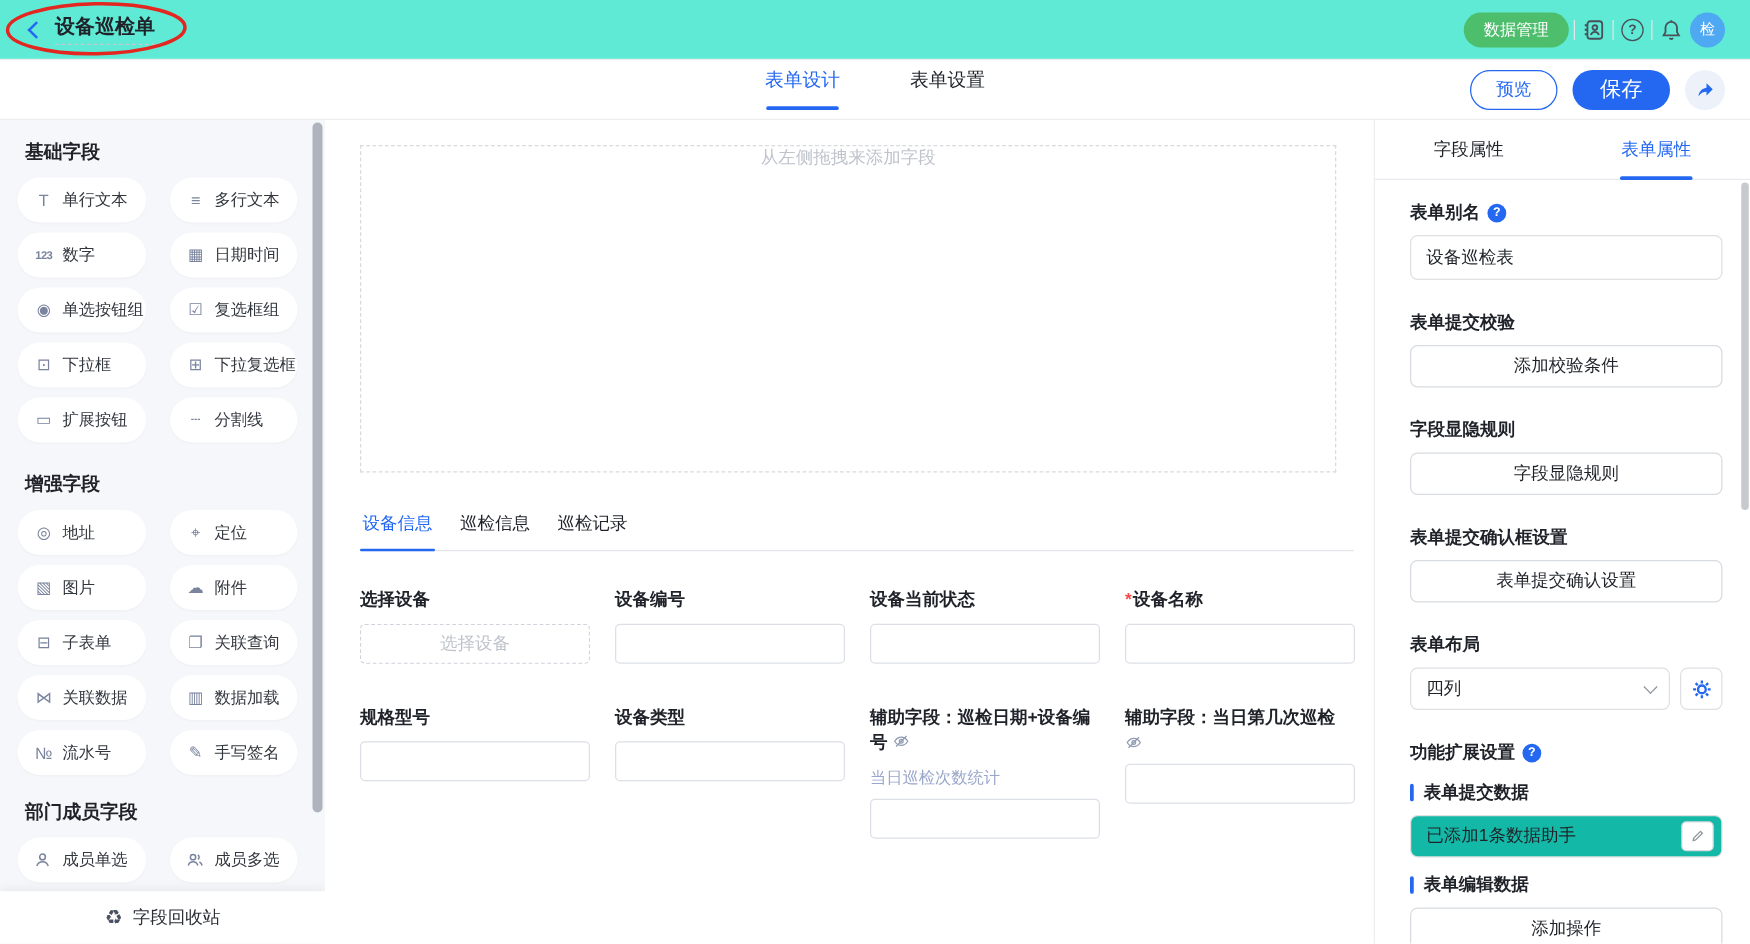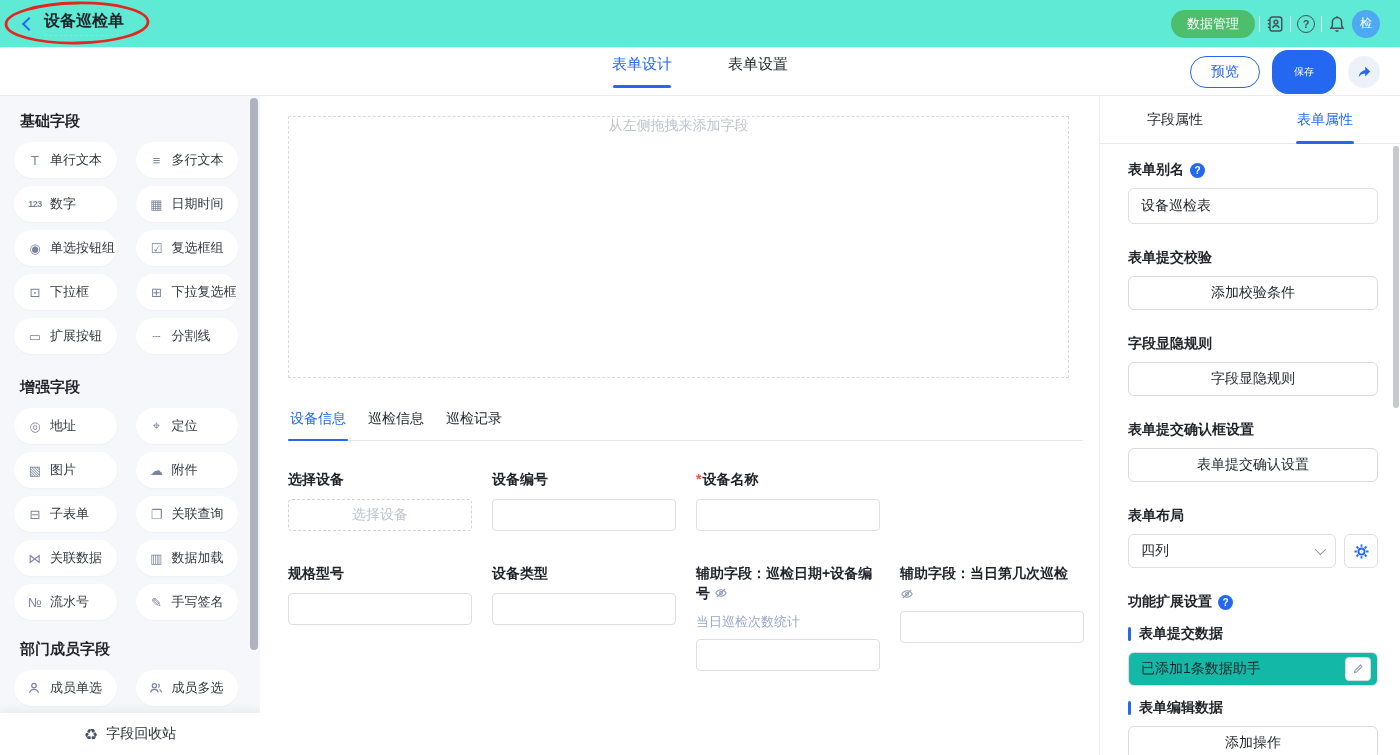--- a/index.html
+++ b/index.html
@@ -23,21 +23,21 @@
   .hicon { width:22px; height:22px; display:flex; align-items:center; justify-content:center; cursor:pointer; }
   .help-circle { width:18px; height:18px; border:1.5px solid #4a5059; border-radius:50%; display:flex; align-items:center; justify-content:center; font-size:11px; color:#4a5059; font-weight:700; }
   .avatar { width:28px; height:28px; border-radius:50%; background:#4FA8F2; color:#fff; font-size:12px; display:flex; align-items:center; justify-content:center; cursor:pointer; }
 
   
   .subbar { height:48px; display:flex; align-items:center; border-bottom:1px solid #ebedf0; background:#fff; padding:0 20px; }
   .sub-links { display:flex; align-items:center; gap:40px; }
   .sub-link { display:flex; align-items:center; gap:6px; color:#2468F2; font-size:14px; cursor:pointer; }
   .sub-right { margin-left:auto; display:flex; align-items:center; gap:12px; }
   .btn-outline { height:32px; padding:0 20px; border:1px solid #2468F2; color:#2468F2; background:#fff; border-radius:16px; font-size:14px; cursor:pointer; font-family:inherit; }
-  .btn-primary { height:44px; padding:0 22px; border:none; background:#2468F2; color:#fff; border-radius:16px; font-size:10px; cursor:pointer; font-family:Liberation Sans, sans-serif; }
+  .btn-primary { height:32px; padding:0 22px; border:none; background:#2468F2; color:#fff; border-radius:16px; font-size:17px; cursor:pointer; font-family:Liberation Sans, sans-serif; }
   .btn-share { width:32px; height:32px; border-radius:50%; background:#EDF2FA; border:none; display:flex; align-items:center; justify-content:center; cursor:pointer; }
 
   
   .body { display:flex; height:659px; }
 
   
   .sidebar { position:relative; width:260px; background:#F6F7FA; padding:16px 22px 0 14px; overflow:hidden; flex:none; }
   .side-title { font-size:15px; font-weight:700; color:#1f2329; margin-left:6px; height:20px; }
   .pill-grid { display:grid; grid-template-columns:1fr 1fr; column-gap:19px; row-gap:8px; margin-top:10px; }
   .pill { height:36px; background:#fff; border-radius:18px; display:flex; align-items:center; padding-left:13px; gap:7px; font-size:13px; color:#33373e; cursor:pointer; box-shadow:0 1px 2px rgba(31,35,41,.03); white-space:nowrap; }
@@ -288,20 +288,24 @@
       <div class="field-grid">
         <div>
           <div class="f-label">选择设备</div>
           <div class="f-input dashed">选择设备</div>
         </div>
         <div>
           <div class="f-label">设备编号</div>
           <div class="f-input"></div>
         </div>
         <div>
+          <div class="f-label">设备当前状态</div>
+          <div class="f-input"></div>
+        </div>
+        <div>
           <div class="f-label"><span class="req">*</span><span>设备名称</span></div>
           <div class="f-input"></div>
         </div>
       </div>
 
       <div class="field-grid row2">
         <div>
           <div class="f-label">规格型号</div>
           <div class="f-input"></div>
         </div>

